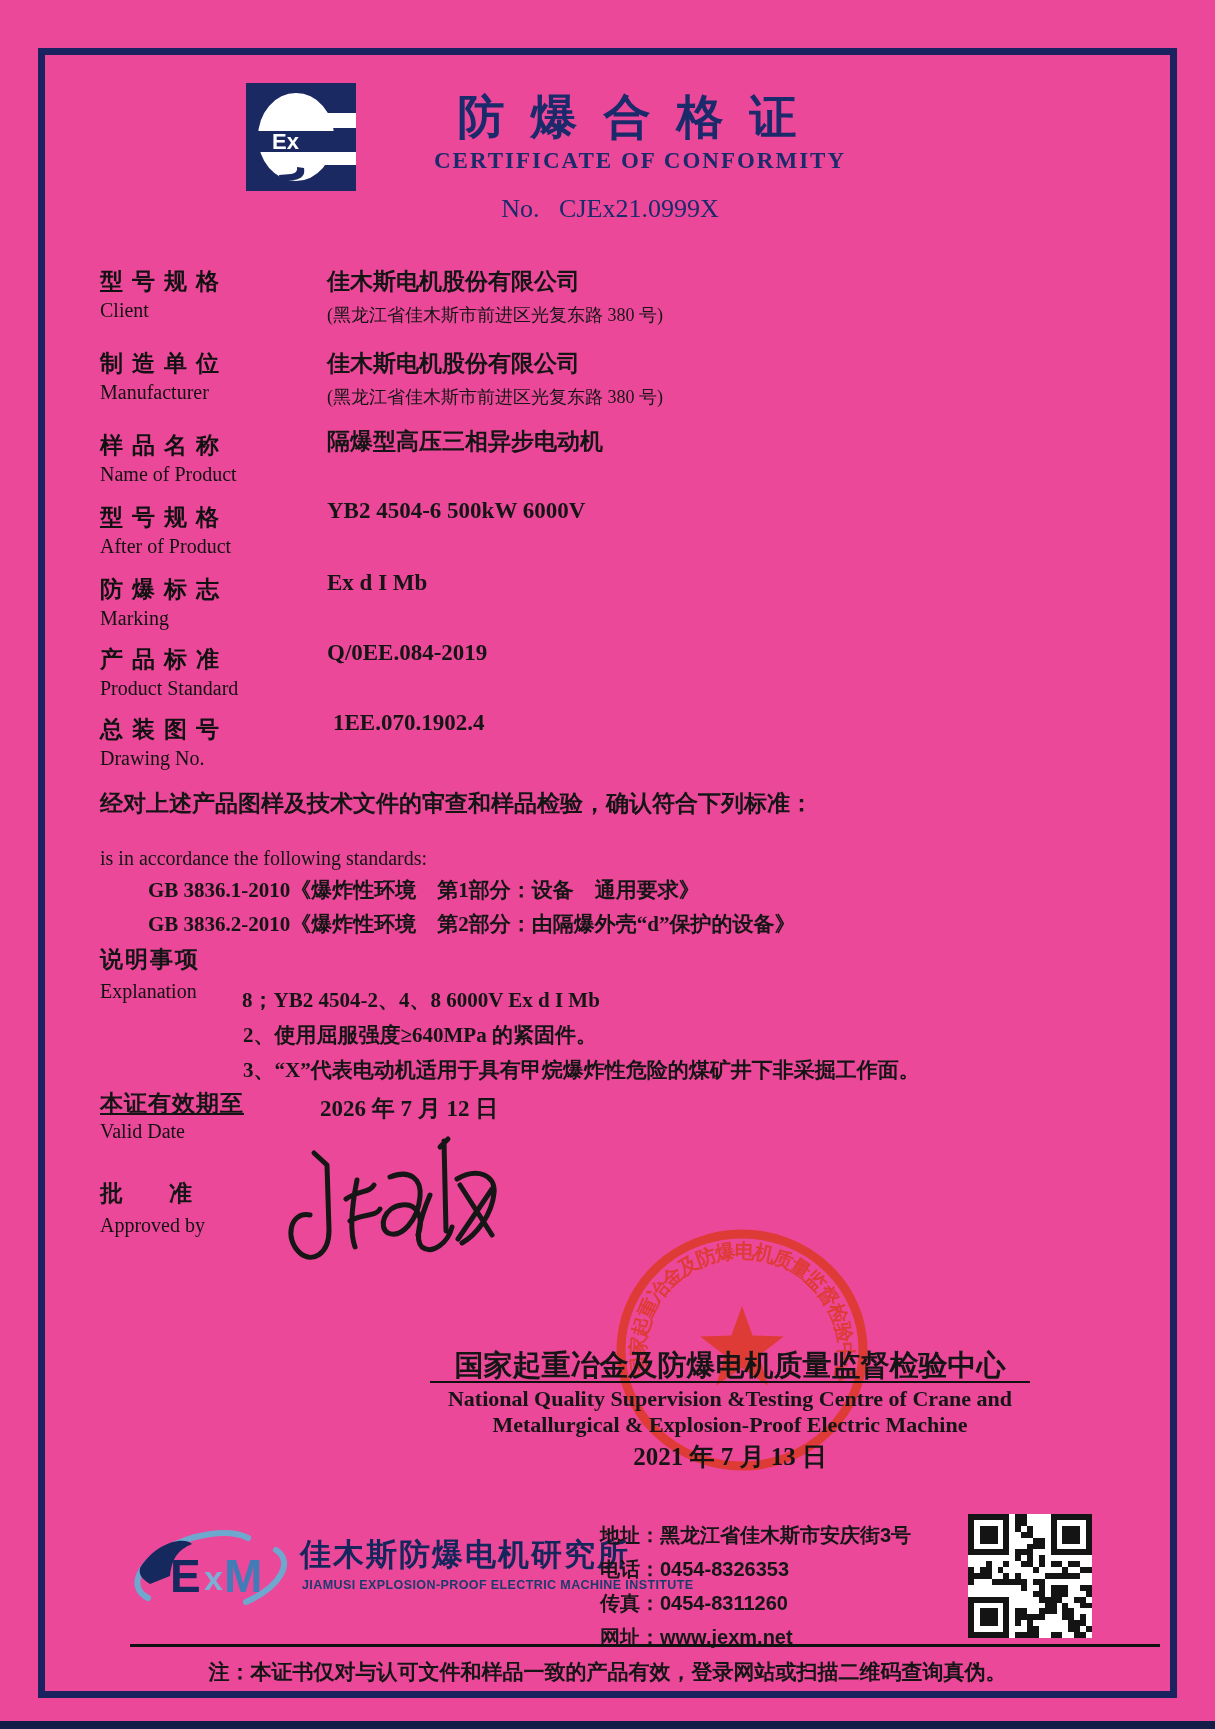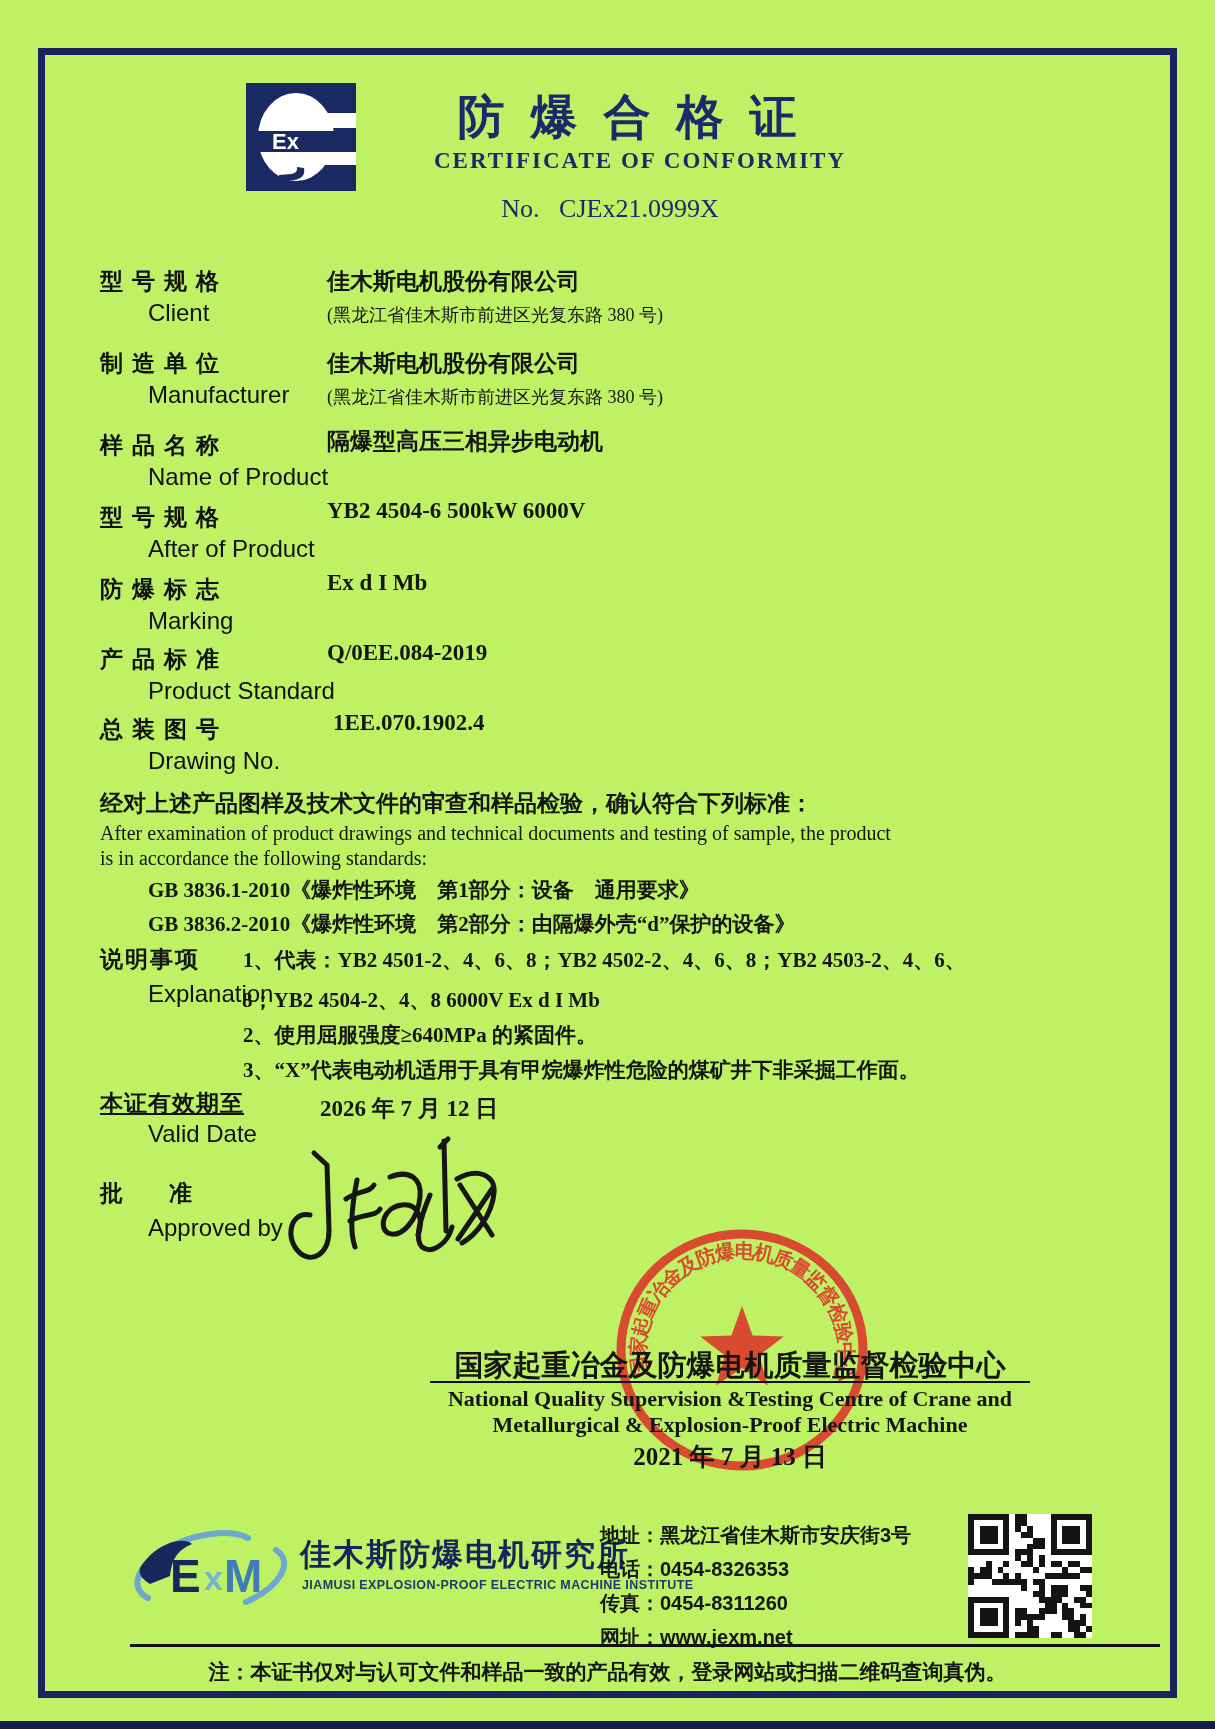--- a/index.html
+++ b/index.html
@@ -1,31 +1,31 @@
 <!DOCTYPE html>
 <html><head>
 <meta charset="utf-8">
 <style>
   * { margin:0; padding:0; box-sizing:border-box; }
   html,body { background:#ffffff; }
-  .page { position:relative; width:1215px; height:1729px; background:#bef264;
+  .page { position:relative; width:1215px; height:1729px; background:#ec4899;
           font-family:"Liberation Sans", sans-serif; color:#151515; overflow:hidden; }
   .abs { position:absolute; }
   .frame { left:38px; top:48px; width:1139px; height:1650px; border:7px solid #1a2360; }
   .bottom-strip { left:0; top:1721px; width:1215px; height:8px; background:#141c48; }
 
   .title-zh { left:400px; top:86px; width:480px; text-align:center; font-size:47px; font-weight:bold;
               color:#1b2a6b; letter-spacing:26px; }
   .title-en { left:390px; top:148px; width:500px; text-align:center; font-family:"Liberation Serif",serif;
               font-size:23px; font-weight:bold; color:#1b2a6b; letter-spacing:2px; }
   .cert-no  { left:300px; top:194px; width:620px; text-align:center; font-family:"Liberation Serif",serif;
               font-size:26px; color:#1b2a6b; }
 
   .zh-label { font-weight:600; font-size:23px; letter-spacing:9px; color:#111; white-space:nowrap; }
-  .en-label { font-family:Liberation Sans, sans-serif; font-size:24px; color:#111; white-space:nowrap;margin-left:48px; }
+  .en-label { font-family:Liberation Serif, serif; font-size:20px; color:#111; white-space:nowrap; }
   .f-val    { font-family:"Liberation Serif",serif; font-weight:600; font-size:23px; white-space:nowrap; }
   .f-note   { font-family:"Liberation Serif",serif; font-size:18px; white-space:nowrap; }
 
   .para-zh  { font-weight:600; font-size:23px; white-space:nowrap; }
   .para-en  { font-family:"Liberation Serif",serif; font-size:20px; white-space:nowrap; }
   .std-line { font-family:"Liberation Serif",serif; font-weight:600; font-size:21px; white-space:nowrap; }
   .exp-line { font-family:"Liberation Serif",serif; font-weight:600; font-size:21px; white-space:nowrap; }
 
   .issuer-name { left:420px; top:1346px; width:620px; text-align:center; font-weight:600; font-size:29px;
                  white-space:nowrap; z-index:3; }
@@ -98,28 +98,26 @@
       <div class="abs f-val" style="left:227px; top:-4px;">Q/0EE.084-2019</div>
     </div>
     <div class="abs" style="top:448px;">
       <div class="abs zh-label" style="left:0;">总装图号</div>
       <div class="abs en-label" style="left:0; top:33px;">Drawing No.</div>
       <div class="abs f-val" style="left:233px; top:-4px;text-align:center;">1EE.070.1902.4</div>
     </div>
   </div>
 
   <div class="abs para-zh" style="left:100px; top:788px;">经对上述产品图样及技术文件的审查和样品检验，确认符合下列标准：</div>
-  <div class="abs para-en" style="left:100px; top:822px;">After examination of product drawings and technical documents and testing of sample, the product</div>
   <div class="abs para-en" style="left:100px; top:847px;">is in accordance the following standards:</div>
   <div class="abs std-line" style="left:148px; top:876px;">GB 3836.1-2010《爆炸性环境　第1部分：设备　通用要求》</div>
   <div class="abs std-line" style="left:148px; top:910px;">GB 3836.2-2010《爆炸性环境　第2部分：由隔爆外壳“d”保护的设备》</div>
 
   <div class="abs para-zh" style="left:100px; top:944px; letter-spacing:2px;">说明事项</div>
   <div class="abs en-label" style="left:100px; top:980px;">Explanation</div>
-  <div class="abs exp-line" style="left:243px; top:946px;">1、代表：YB2 4501-2、4、6、8；YB2 4502-2、4、6、8；YB2 4503-2、4、6、</div>
   <div class="abs exp-line" style="left:225px; top:986px;margin-left:17px;">8；YB2 4504-2、4、8   6000V   Ex d I Mb</div>
   <div class="abs exp-line" style="left:243px; top:1021px;">2、使用屈服强度≥640MPa 的紧固件。</div>
   <div class="abs exp-line" style="left:243px; top:1056px;">3、“X”代表电动机适用于具有甲烷爆炸性危险的煤矿井下非采掘工作面。</div>
 
   <div class="abs para-zh" style="left:100px; top:1088px; letter-spacing:1px;text-decoration:underline;">本证有效期至</div>
   <div class="abs en-label" style="left:100px; top:1120px;">Valid Date</div>
   <div class="abs f-val" style="left:320px; top:1093px;">2026 年 7 月 12 日</div>
 
   <div class="abs para-zh" style="left:100px; top:1178px;">批　　准</div>
   <div class="abs en-label" style="left:100px; top:1214px;">Approved by</div>

